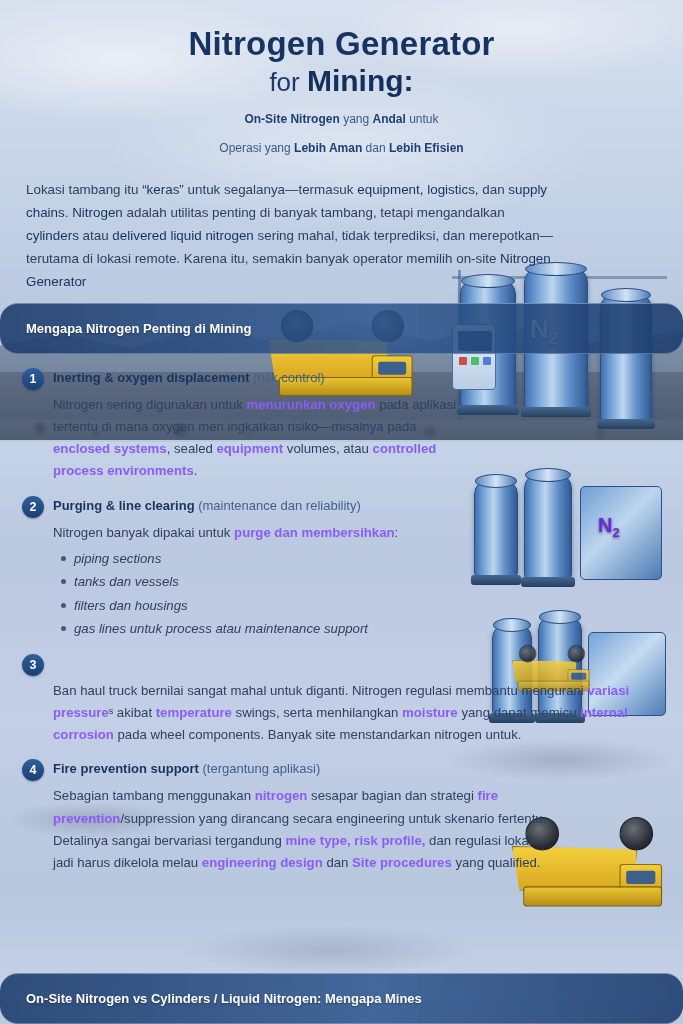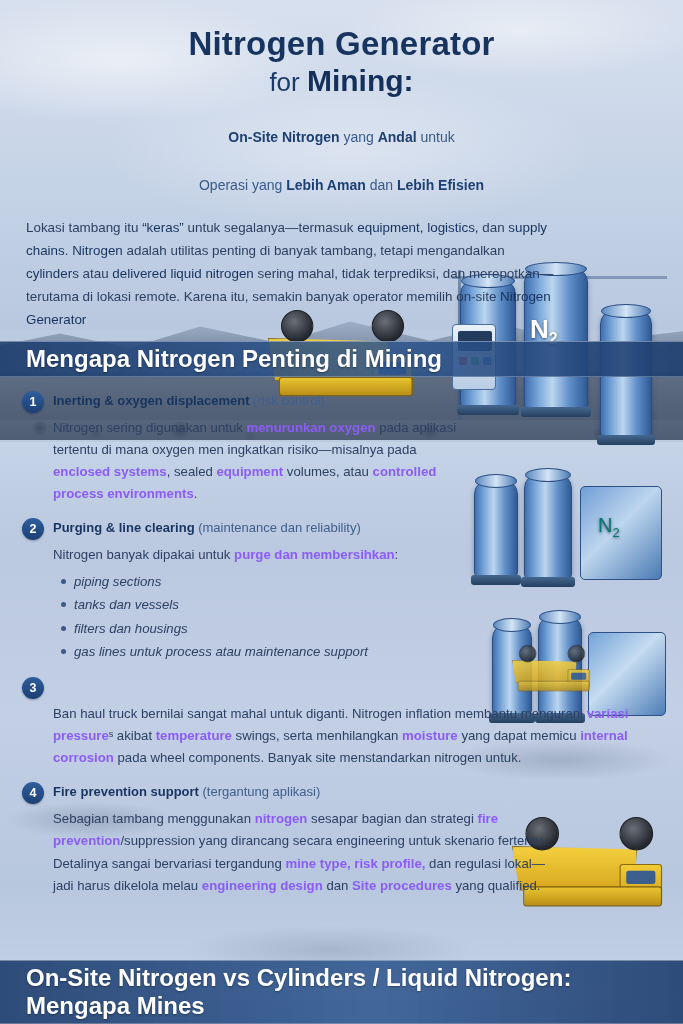--- a/index.html
+++ b/index.html
@@ -85,21 +85,21 @@
            background:
              linear-gradient(90deg, transparent 0 6px, rgba(60,90,130,.55) 6px 9px, transparent 9px),
              linear-gradient(180deg, transparent 0 6px, rgba(60,90,130,.45) 6px 9px, transparent 9px); }
 
   
   .gen-2 { left: 470px; top: 470px; width: 200px; height: 120px; }
   .gen-2 .tank.a { left: 4px; top: 10px; width: 44px; height: 98px; }
   .gen-2 .tank.b { left: 54px; top: 4px; width: 48px; height: 106px; }
   .gen-2 .box { position:absolute; left: 110px; top: 16px; width: 82px; height: 94px; border-radius:5px;
                 background: linear-gradient(135deg,#6f9ed6,#bed6ee 45%,#4a7ab4); border:1px solid #2d5186; }
-  .gen-2 .n2b { position:absolute; left: 128px; top: 44px; color:#0f766e; font-size:20px; font-weight:400;
+  .gen-2 .n2b { position:absolute; left: 128px; top: 44px; color:#6d28d9; font-size:20px; font-weight:700;
                 text-shadow:0 1px 3px rgba(10,30,60,.7); }
   .gen-2 .n2b sub { font-size: 13px; }
 
   
   .gen-3 { left: 492px; top: 610px; width: 180px; height: 120px; }
   .gen-3 .tank.a { left: 0px; top: 14px; width: 40px; height: 92px; }
   .gen-3 .tank.b { left: 46px; top: 6px; width: 44px; height: 100px; }
   .gen-3 .box { position:absolute; left: 96px; top: 22px; width: 78px; height: 84px; border-radius:5px;
                 background: linear-gradient(135deg,#74a3d9,#c6dcf1 45%,#4d7db7); border:1px solid #2d5186; }
 
@@ -120,35 +120,36 @@
   .truck-mid { left: 512px; top: 660px; transform: scale(.58); transform-origin: left top; opacity:.85; }
   .truck-low { left: 512px; top: 846px; transform: scale(1.12); transform-origin: left top; }
 
   
   .content { position: relative; z-index: 5; padding: 0; }
 
   .title-wrap { text-align: center; padding: 26px 28px 6px; }
   .t1 { font-size: 33px; font-weight: 700; color: #17335f; letter-spacing: .2px; line-height: 1.12; }
   .t2 { font-size: 26px; font-weight: 400; color: #1b3a69; line-height: 1.2; }
   .t2 b { font-weight: 700; font-size: 30px; color: #14305a; }
-  .t3 { font-size: 14px; font-weight: 700; color: #1d3f72; margin-top: 28px; line-height: 1.45; }
+  .t3 { font-size: 12px; font-weight: 700; color: #1d3f72; margin-top: 12px; line-height: 1.45; }
   .t3 .lt { font-weight: 400; color: #3a5a86; }
 
   .intro { margin: 14px 26px 0; font-size: 13.4px; line-height: 1.72; color: #2a3f61; }
   .intro b { color: #16335f; font-weight: 400; }
 
   .band {
     position: relative; z-index: 6;
     margin-top: 10px;
     background: linear-gradient(90deg, rgba(30,62,110,.90), rgba(46,86,142,.86) 55%, rgba(30,62,110,.90));
     border-top: 1px solid rgba(255,255,255,.35);
     border-bottom: 1px solid rgba(255,255,255,.25);
-    padding: 3px 26px;
-    color: #ffffff; font-size: 24px; font-weight: 700;
+    padding: 17px 26px;
+    color: #ffffff; font-size: 13px; font-weight: 700;
     text-shadow: 0 1px 2px rgba(0,0,0,.35);
+    border-radius: 18px;
   }
   .band.bottom { position: absolute; left:0; right:0; bottom: 0; margin: 0; }
 
   .sections { padding: 14px 26px 0 22px; }
   .sec { margin-bottom: 13px; }
   .sec-head { display: flex; align-items: flex-start; gap: 9px; }
   .num {
     flex: 0 0 auto; width: 22px; height: 22px; border-radius: 50%;
     background: linear-gradient(180deg,#2f5e9e,#1b3f74);
     color: #fff; font-size: 12.5px; font-weight: 700;
@@ -309,21 +310,21 @@
           <li>gas lines untuk process atau maintenance support</li>
         </ul>
       </div>
     </div>
 
     <div class="sec">
       <div class="sec-head">
         <div class="num">3</div>
       </div>
       <div class="sec-body w100">
-        <span>Ban haul truck bernilai sangat mahal untuk diganti. Nitrogen inflation membantu mengurani </span><b>variasi pressure</b><span>ˢ akibat </span><b>temperature</b><span> swings, serta menhilangkan </span><b>moisture</b><span> yang dapat memicu </span><b>internal corrosion</b><span> pada wheel components. Banyak site menstandarkan nitrogen untuk.</span>
+        <span>Ban haul truck bernilai sangat mahal untuk diganti. Nitrogen regulasi membantu mengurani </span><b>variasi pressure</b><span>ˢ akibat </span><b>temperature</b><span> swings, serta menhilangkan </span><b>moisture</b><span> yang dapat memicu </span><b>internal corrosion</b><span> pada wheel components. Banyak site menstandarkan nitrogen untuk.</span>
       </div>
     </div>
 
     <div class="sec">
       <div class="sec-head">
         <div class="num">4</div>
         <div class="sec-title">
           <span>Fire prevention support</span><span class="sub"> (tergantung aplikasi)</span>
         </div>
       </div>

